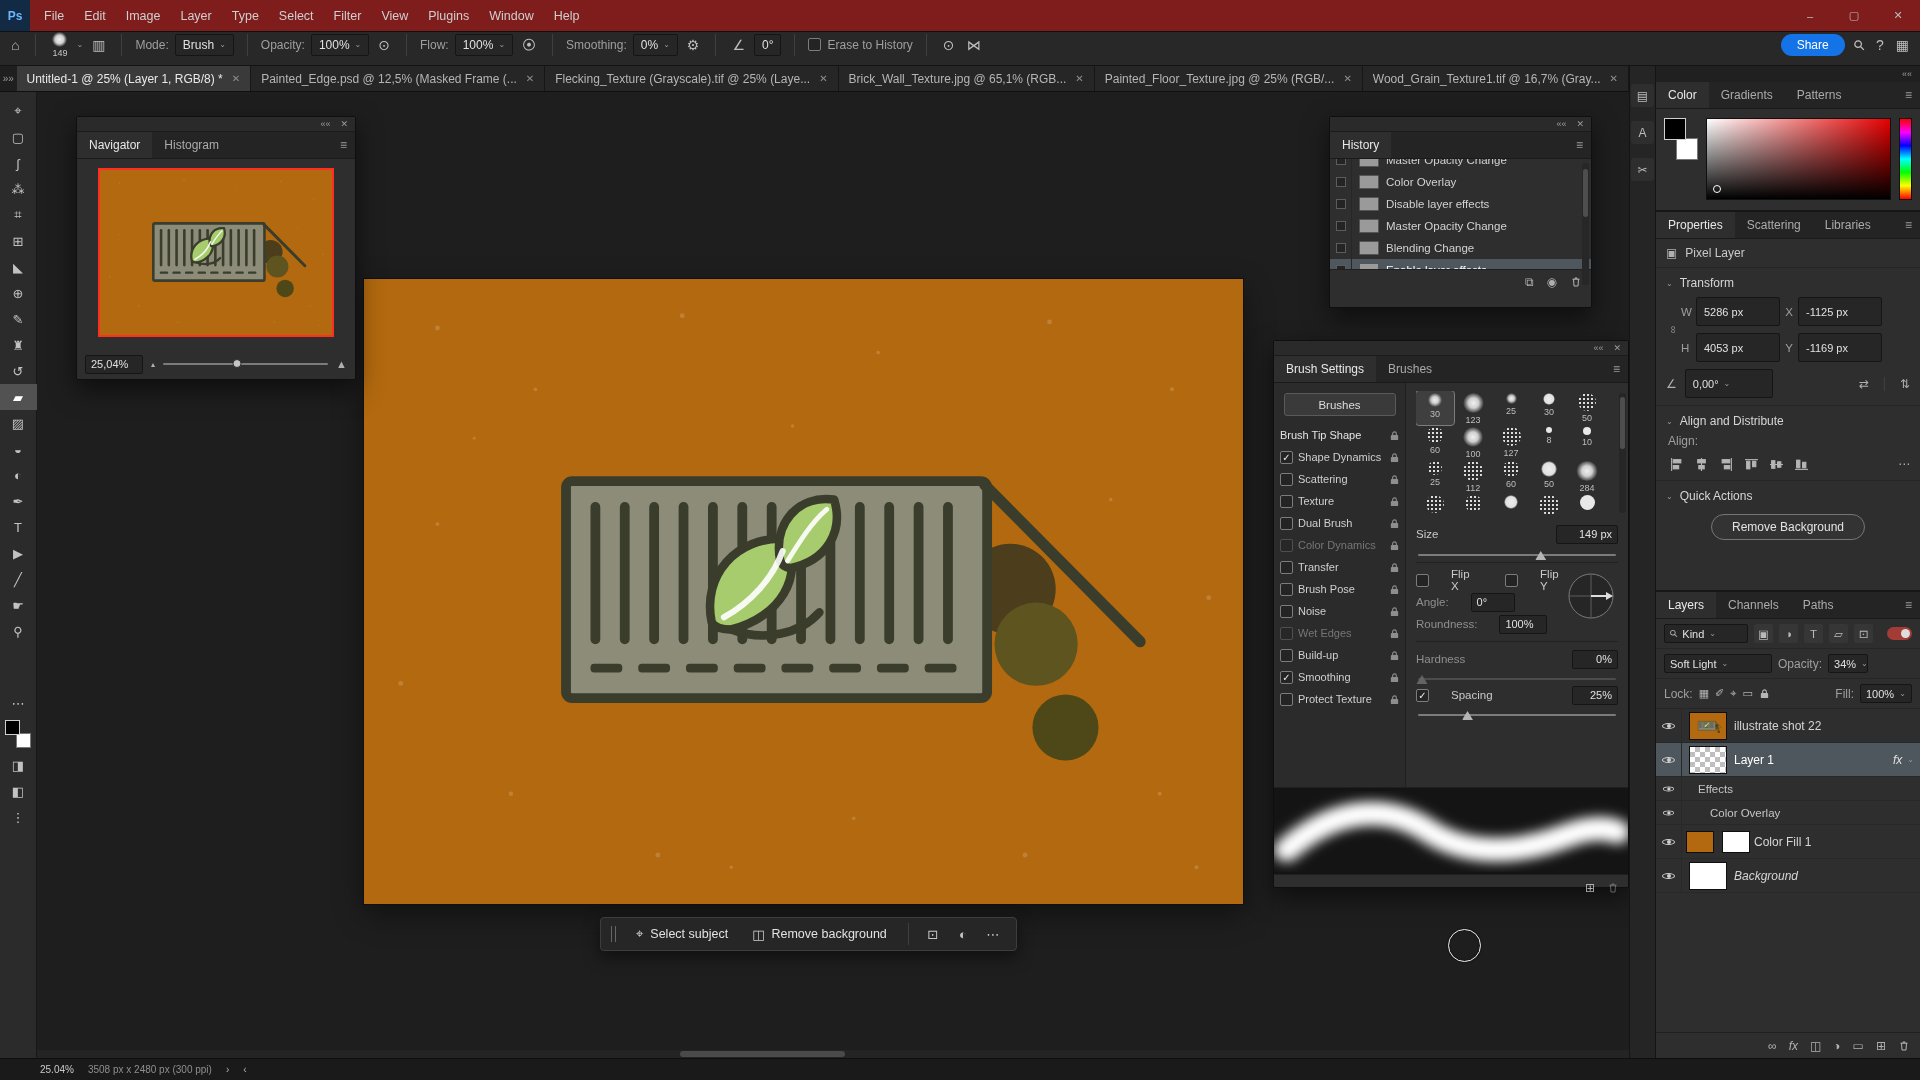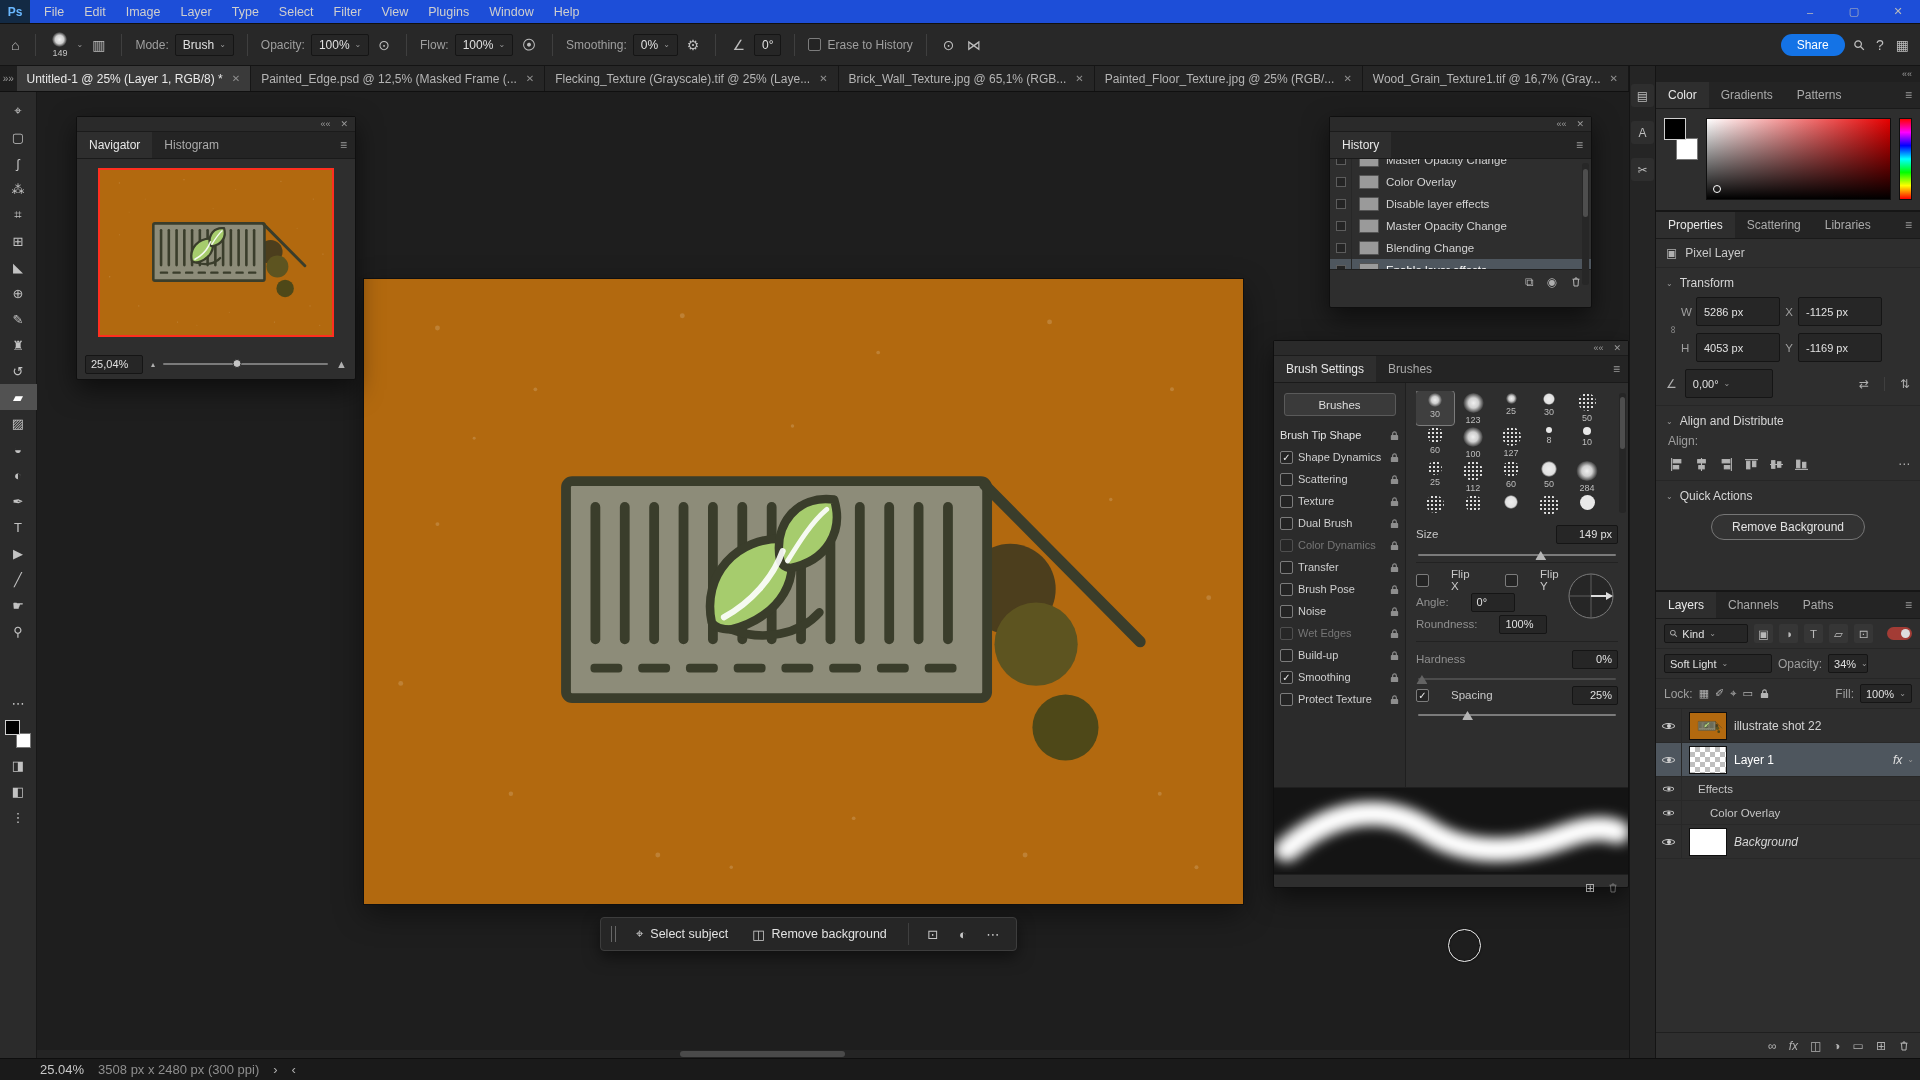--- a/index.html
+++ b/index.html
@@ -7,21 +7,21 @@
   font-family:"Liberation Sans","DejaVu Sans",sans-serif;font-size:12px;color:#c9c9c9}
 #app{position:relative;width:1920px;height:1080px;overflow:hidden}
 .abs{position:absolute}
 .grow{flex:1}
 .dim{color:#8f8f8f}
 .ico{display:inline-flex;align-items:center;justify-content:center;color:#b0b0b0}
 .caret{font-size:8px;color:#9a9a9a}
 .vsep{width:1px;height:22px;background:#3f3f3f;margin:0 7px}
 
 
-#menubar{left:0;top:0;width:1920px;height:24px;background:#1d4ed8;border-bottom:1px solid #101010;display:flex;align-items:center;z-index:60}
+#menubar{left:0;top:0;width:1920px;height:32px;background:#7f1d1d;border-bottom:1px solid #101010;display:flex;align-items:center;z-index:60}
 .ps-logo{width:30px;height:100%;display:flex;align-items:center;justify-content:center;color:#6ab8ff;font-weight:bold;background:#132a44;margin-right:4px;font-size:12px}
 .menu-item{padding:0 10px;height:100%;display:flex;align-items:center;font-size:12.5px;color:#cfcfcf}
 .wc{width:44px;height:100%;display:flex;align-items:center;justify-content:center;color:#bbb;font-size:11px}
 
 #optionsbar{left:0;top:24px;width:1920px;height:42px;background:#282828;border-bottom:1px solid #141414;display:flex;align-items:center;padding:0 8px;gap:6px;z-index:55}
 .fld{display:inline-flex;align-items:center;gap:5px;background:#262626;border:1px solid #151515;border-radius:2px;height:22px;padding:0 7px;color:#e0e0e0;white-space:nowrap}
 .lbl{color:#9f9f9f;white-space:nowrap}
 .opt-ico{font-size:14px;color:#bdbdbd;padding:0 3px}
 .brush-preset{display:flex;flex-direction:column;align-items:center;line-height:1;padding:0 3px}
 .bp-dot{width:15px;height:15px;border-radius:50%;background:radial-gradient(circle,#f2f2f2 0%,#cfcfcf 40%,rgba(190,190,190,0) 72%)}
@@ -43,21 +43,21 @@
 .tool.active{background:#525252;color:#fff}
 .swatches{position:relative;width:26px;height:28px;margin:4px 0}
 .sw-bg{position:absolute;right:0;bottom:0;width:15px;height:15px;background:#fff;border:1px solid #777}
 .sw-fg{position:absolute;left:0;top:0;width:15px;height:15px;background:#000;border:1px solid #cfcfcf}
 
 
 #pasteboard{left:37px;top:92px;width:1592px;height:958px;background:#1e1e1e;z-index:1}
 #canvas{left:364px;top:279px;width:879px;height:625px;z-index:2;box-shadow:0 0 0 1px #101010,0 10px 28px rgba(0,0,0,.45)}
 #hscroll{left:37px;top:1050px;width:1592px;height:8px;background:#242424;z-index:3}
 #hscroll .th{position:absolute;left:643px;top:1px;width:165px;height:6px;background:#4a4a4a;border-radius:3px}
-#statusbar{left:0;top:1058px;width:1920px;height:22px;background:#1a1a1a;border-top:1px solid #0e0e0e;display:flex;align-items:center;gap:14px;padding-left:40px;z-index:50;font-size:13px}
+#statusbar{left:0;top:1058px;width:1920px;height:22px;background:#1a1a1a;border-top:1px solid #0e0e0e;display:flex;align-items:center;gap:14px;padding-left:40px;z-index:50;font-size:10px}
 
 
 #cbar{left:600px;top:917px;height:34px;display:flex;align-items:center;gap:4px;padding:0 10px;background:#262626;border:1px solid #3d3d3d;border-radius:4px;box-shadow:0 6px 16px rgba(0,0,0,.5);z-index:12}
 .grip{width:5px;height:16px;border-left:1px solid #666;border-right:1px solid #666;margin-right:6px}
 .cbtn{display:flex;align-items:center;gap:7px;padding:5px 10px;border-radius:3px;color:#e2e2e2;font-size:12.5px;white-space:nowrap}
 .cbtn .ico{font-size:13px;color:#cfcfcf}
 .cbar-ic{width:26px;height:24px;display:flex;align-items:center;justify-content:center;color:#c5c5c5;font-size:13px}
 #cursor{left:1448px;top:929px;width:33px;height:33px;border:1.6px solid #efefef;border-radius:50%;box-shadow:0 0 2px rgba(0,0,0,.8),inset 0 0 2px rgba(0,0,0,.8);z-index:15}
 
 
@@ -1088,20 +1088,28 @@
         <div class="lrow sub">
           <div class="eyec">
               <span class="eye" style="transform:scale(.85)"></span>
             </div>
           <span style="padding-left:28px">Color Overlay</span>
         </div>
         <div class="lrow">
           <div class="eyec">
               <span class="eye"></span>
             </div>
+          <div class="lthumb small" style="background:var(--canvas-orange,#b2690f)"></div>
+          <div class="lthumb small" style="background:#fff"></div>
+          <span>Color Fill 1</span>
+        </div>
+        <div class="lrow">
+          <div class="eyec">
+              <span class="eye"></span>
+            </div>
           <div class="lthumb" style="background:#fff"></div>
           <span style="font-style:italic">Background</span>
         </div>
       </div>
       <div class="lbot">
         <span class="ico">∞</span>
         <span class="ico" style="font-style:italic">fx</span>
         <span class="ico">◫</span>
         <span class="ico">◑</span>
         <span class="ico">▭</span>

